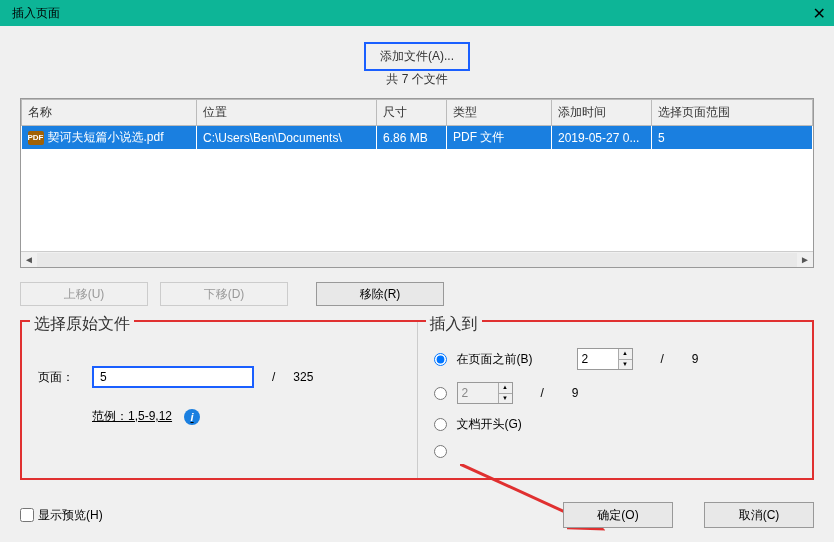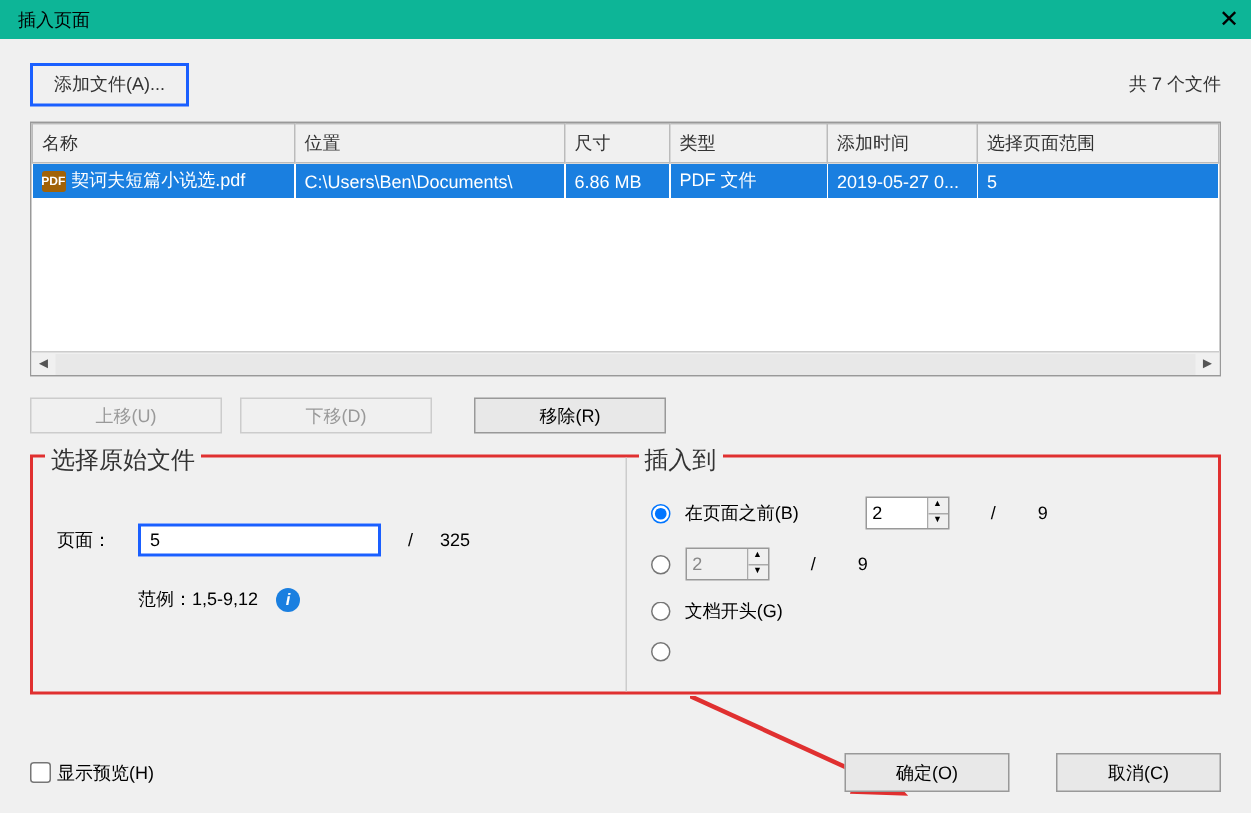--- a/index.html
+++ b/index.html
@@ -4,21 +4,21 @@
   <style>
     * { box-sizing: border-box; margin: 0; padding: 0; font-family: "Microsoft YaHei", sans-serif; }
     body { width: 834px; height: 542px; background: #f0f0f0; overflow: hidden; position: relative; }
 
     .titlebar { height: 26px; background: #0db597; display: flex; align-items: center; justify-content: space-between; padding: 0 8px; color: #000; }
     .titlebar .title { font-size: 12px; padding-left: 4px; }
     .titlebar .close { font-size: 16px; cursor: pointer; font-family: Arial, sans-serif; }
 
     .content { position: absolute; top: 26px; left: 0; right: 0; bottom: 0; background: #f0f0f0; padding: 16px 20px 12px 20px; }
 
-    .top-row { display: flex; justify-content: space-between; align-items: center; margin-bottom: 10px; }
+    .top-row { display: flex; justify-content: space-between; align-items: center; margin-bottom: 10px; flex-direction: column; }
     .add-file-btn { border: 2px solid #1a5fff; padding: 4px 14px; font-size: 12px; background: #f0f0f0; cursor: pointer; color: #333; }
     .file-count { font-size: 12px; color: #333; }
 
     .table-wrap { border: 1px solid #999; background: #fff; height: 170px; position: relative; }
     table { width: 100%; border-collapse: collapse; table-layout: fixed; }
     th { background: #f0f0f0; font-size: 12px; font-weight: normal; text-align: left; padding: 4px 6px; border: 1px solid #bbb; color: #333; height: 22px; }
     td { font-size: 12px; padding: 3px 6px; border-right: 1px solid transparent; height: 20px; white-space: nowrap; overflow: hidden; }
     tr.selected td { background: #1a7fe0; color: #fff; }
     .pdf-icon { display:inline-block; width:16px; height:14px; background:#a16207; color:#fff; font-size:8px; line-height:14px; text-align:center; border-radius:2px; margin-right:4px; vertical-align:middle; font-weight:bold; }
     .hscroll { position:absolute; bottom:0; left:0; right:0; height:16px; background:#f0f0f0; border-top:1px solid #ccc; display:flex; align-items:center; }
@@ -32,21 +32,21 @@
 
     .groups-wrap { border: 2px solid #e03030; display: flex; height: 160px; }
     .group { flex:1; position:relative; padding: 18px 16px 10px 16px; font-size:12px; }
     .group + .group { border-left: 1px solid #ccc; }
     .group-title { position:absolute; top:-8px; left:8px; background:#f0f0f0; padding:0 4px; font-size:16px; color:#333; }
 
     .page-row { display:flex; align-items:center; margin-top:26px; gap:10px; }
     .page-label { width:44px; }
     .page-input { width:162px; height:22px; border:2px solid #1a5fff; padding:0 6px; font-size:12px; }
     .slash { margin: 0 8px; }
-    .example-row { margin-top: 20px; margin-left: 54px; display:flex; align-items:center; gap:12px; }
+    .example-row { margin-top: 20px; margin-left: 54px; display:flex; align-items:center; gap:12px;text-decoration:underline; }
     .info-icon { display:inline-block; width:16px; height:16px; border-radius:50%; background:#1a7fe0; color:#fff; text-align:center; line-height:16px; font-size:11px; font-weight:bold; font-style:italic; }
 
     .radio-block { display:flex; flex-direction:column; gap:12px; margin-top:8px; }
     .radio-row { display:flex; align-items:center; gap:10px; }
     .radio-row input[type=radio] { margin:0; }
     .radio-row .rlabel { flex:0 0 110px; }
     .spinner { display:flex; width:56px; height:22px; border:1px solid #999; }
     .spinner input { width:40px; border:none; padding:0 4px; font-size:12px; }
     .spinner input:disabled { background:#f0f0f0; color:#888; }
     .spinner .spins { width:16px; display:flex; flex-direction:column; border-left:1px solid #aaa; }

